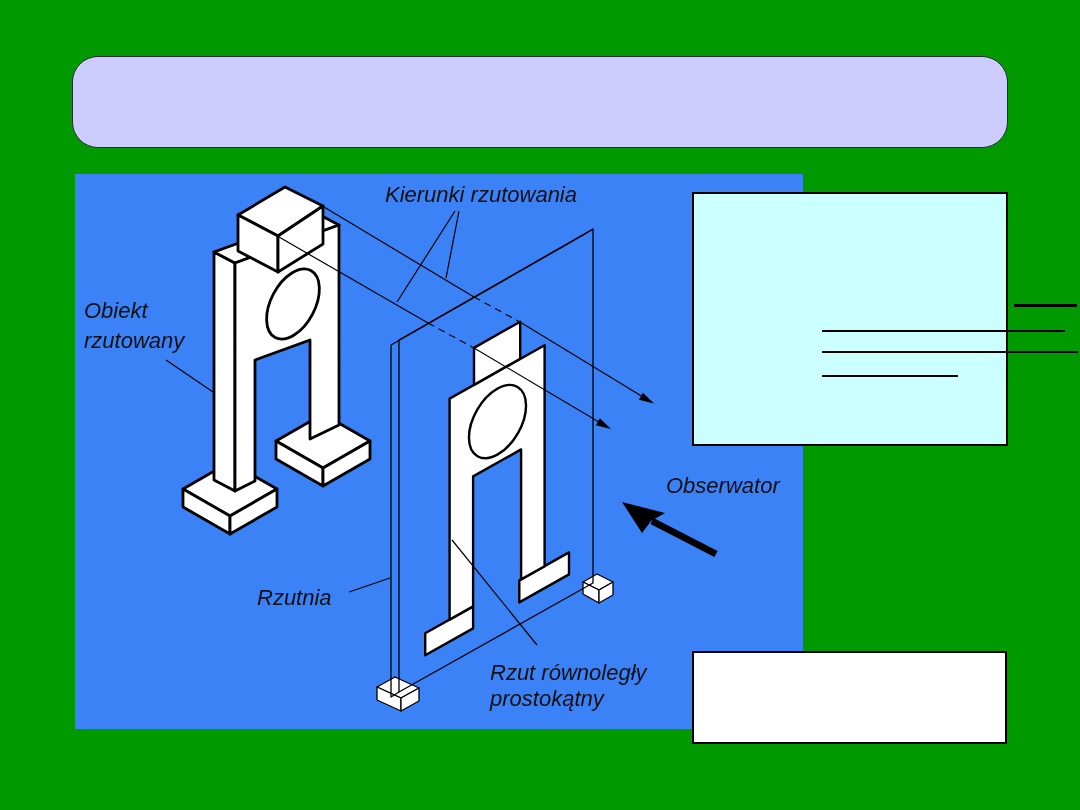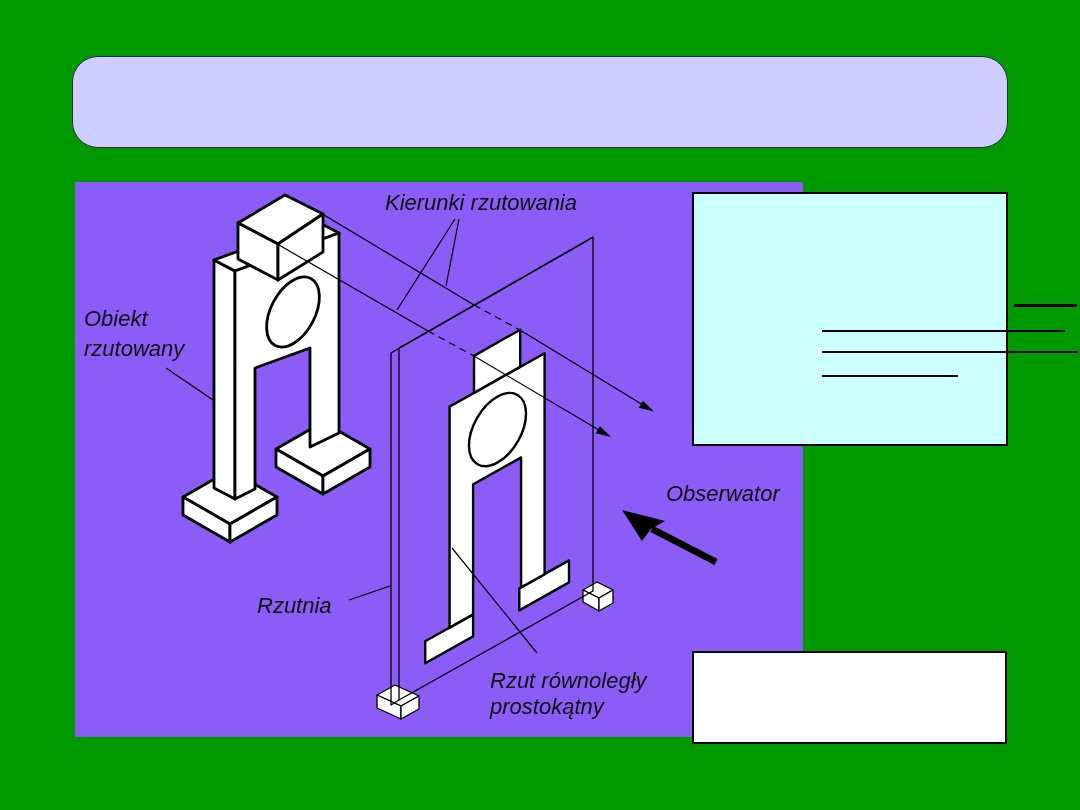--- a/index.html
+++ b/index.html
@@ -7,22 +7,22 @@
     width:1080px;height:810px;position:relative;overflow:hidden;
     background:#009A00;
     font-family:"Liberation Sans", sans-serif;
   }
   .title-bar{
     position:absolute;left:72px;top:56px;width:936px;height:92px;
     background:#CCCCFF;border:1.5px solid #2b2b33;border-radius:26px;
     box-sizing:border-box;
   }
   .diagram-panel{
-    position:absolute;left:75px;top:182px;width:728px;height:555px;
-    background:#8b5cf6;
+    position:absolute;left:75px;top:174px;width:728px;height:555px;
+    background:#3b82f6;
   }
   .diagram-panel svg{display:block;width:728px;height:555px;}
   .callout-cyan{
     position:absolute;left:692px;top:192px;width:316px;height:254px;
     background:#CCFFFF;border:2.5px solid #000;box-sizing:border-box;
     z-index:3;
   }
   .callout-white{
     position:absolute;left:692px;top:651px;width:315px;height:93px;
     background:#ffffff;border:2.4px solid #000;box-sizing:border-box;

